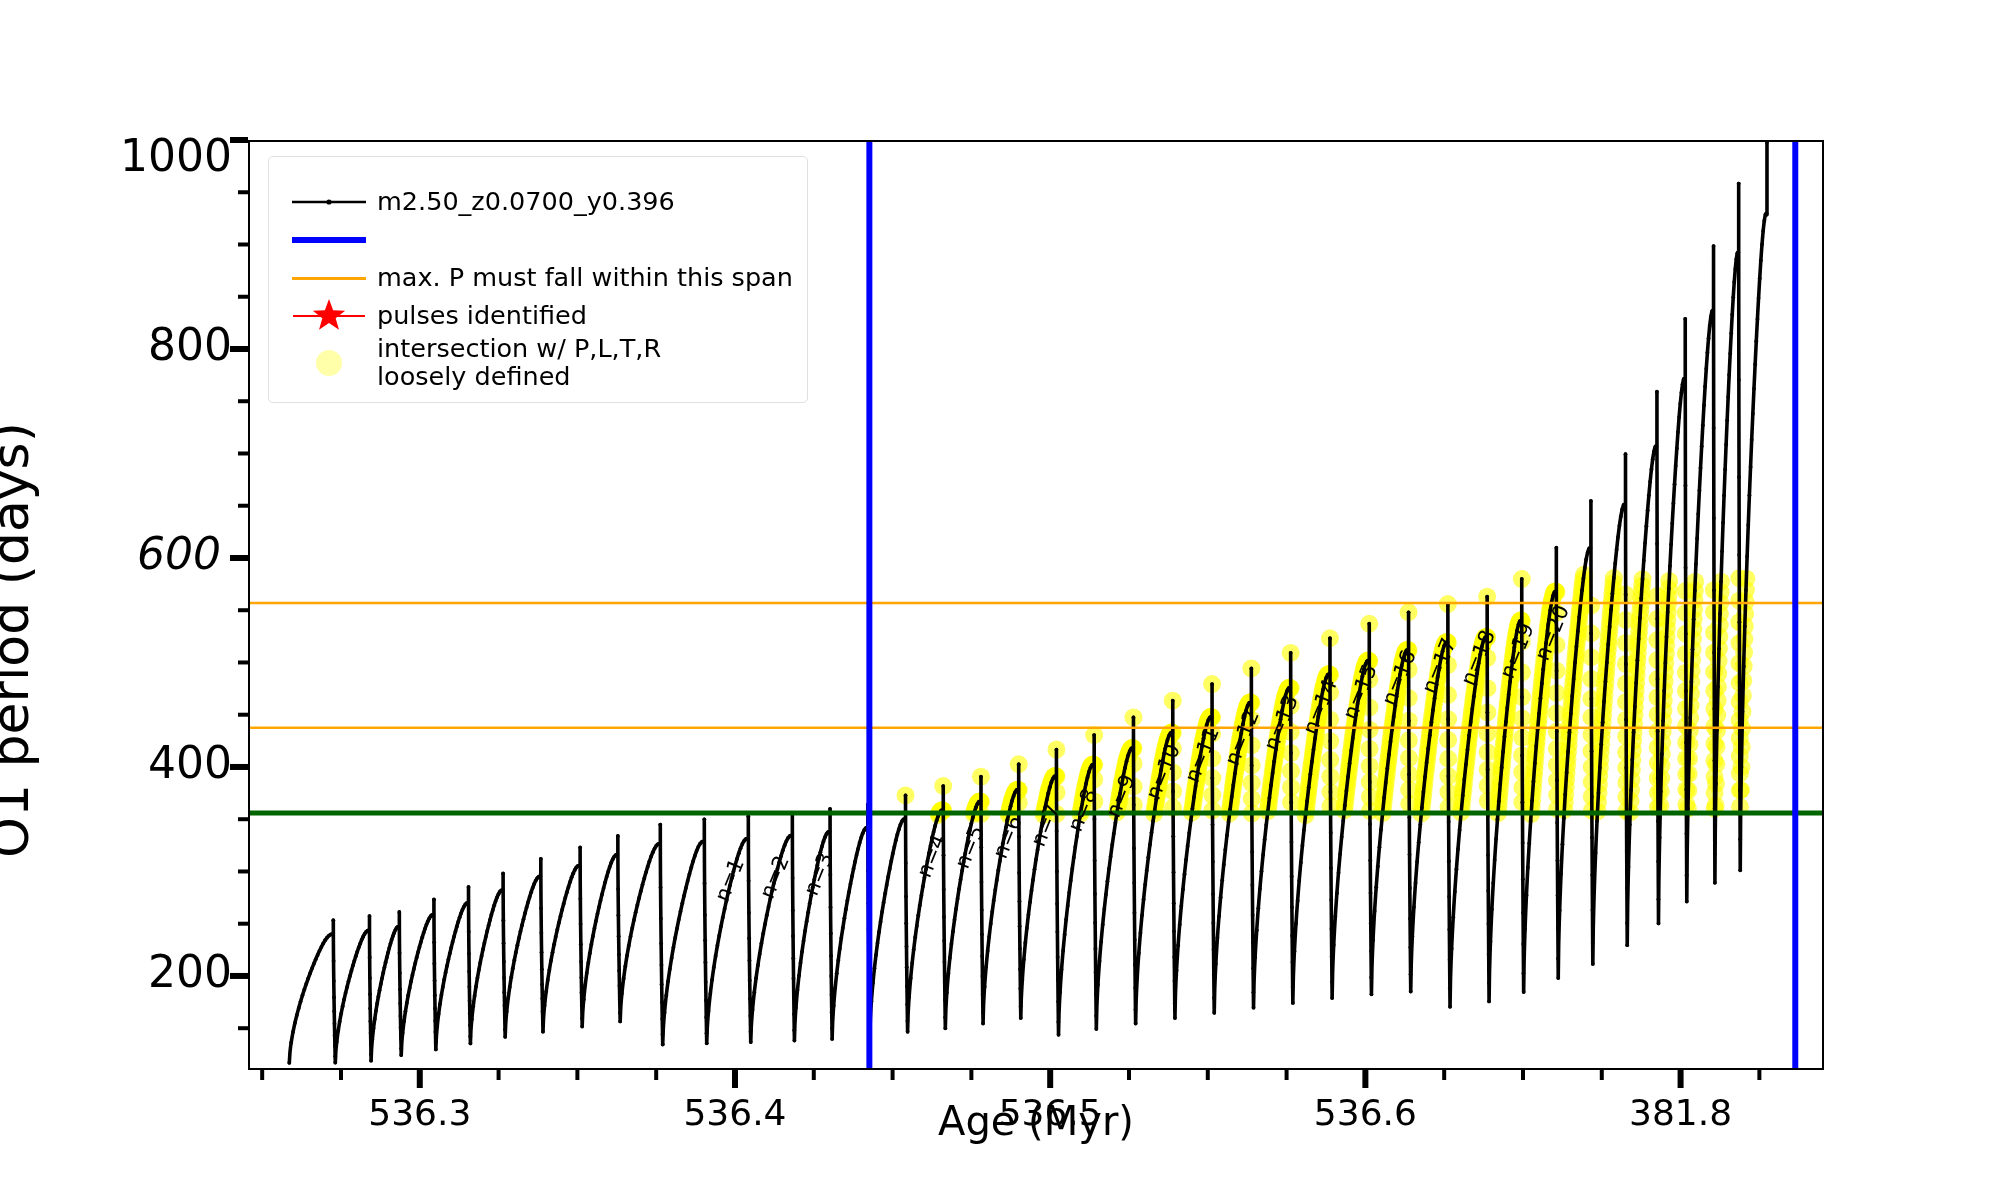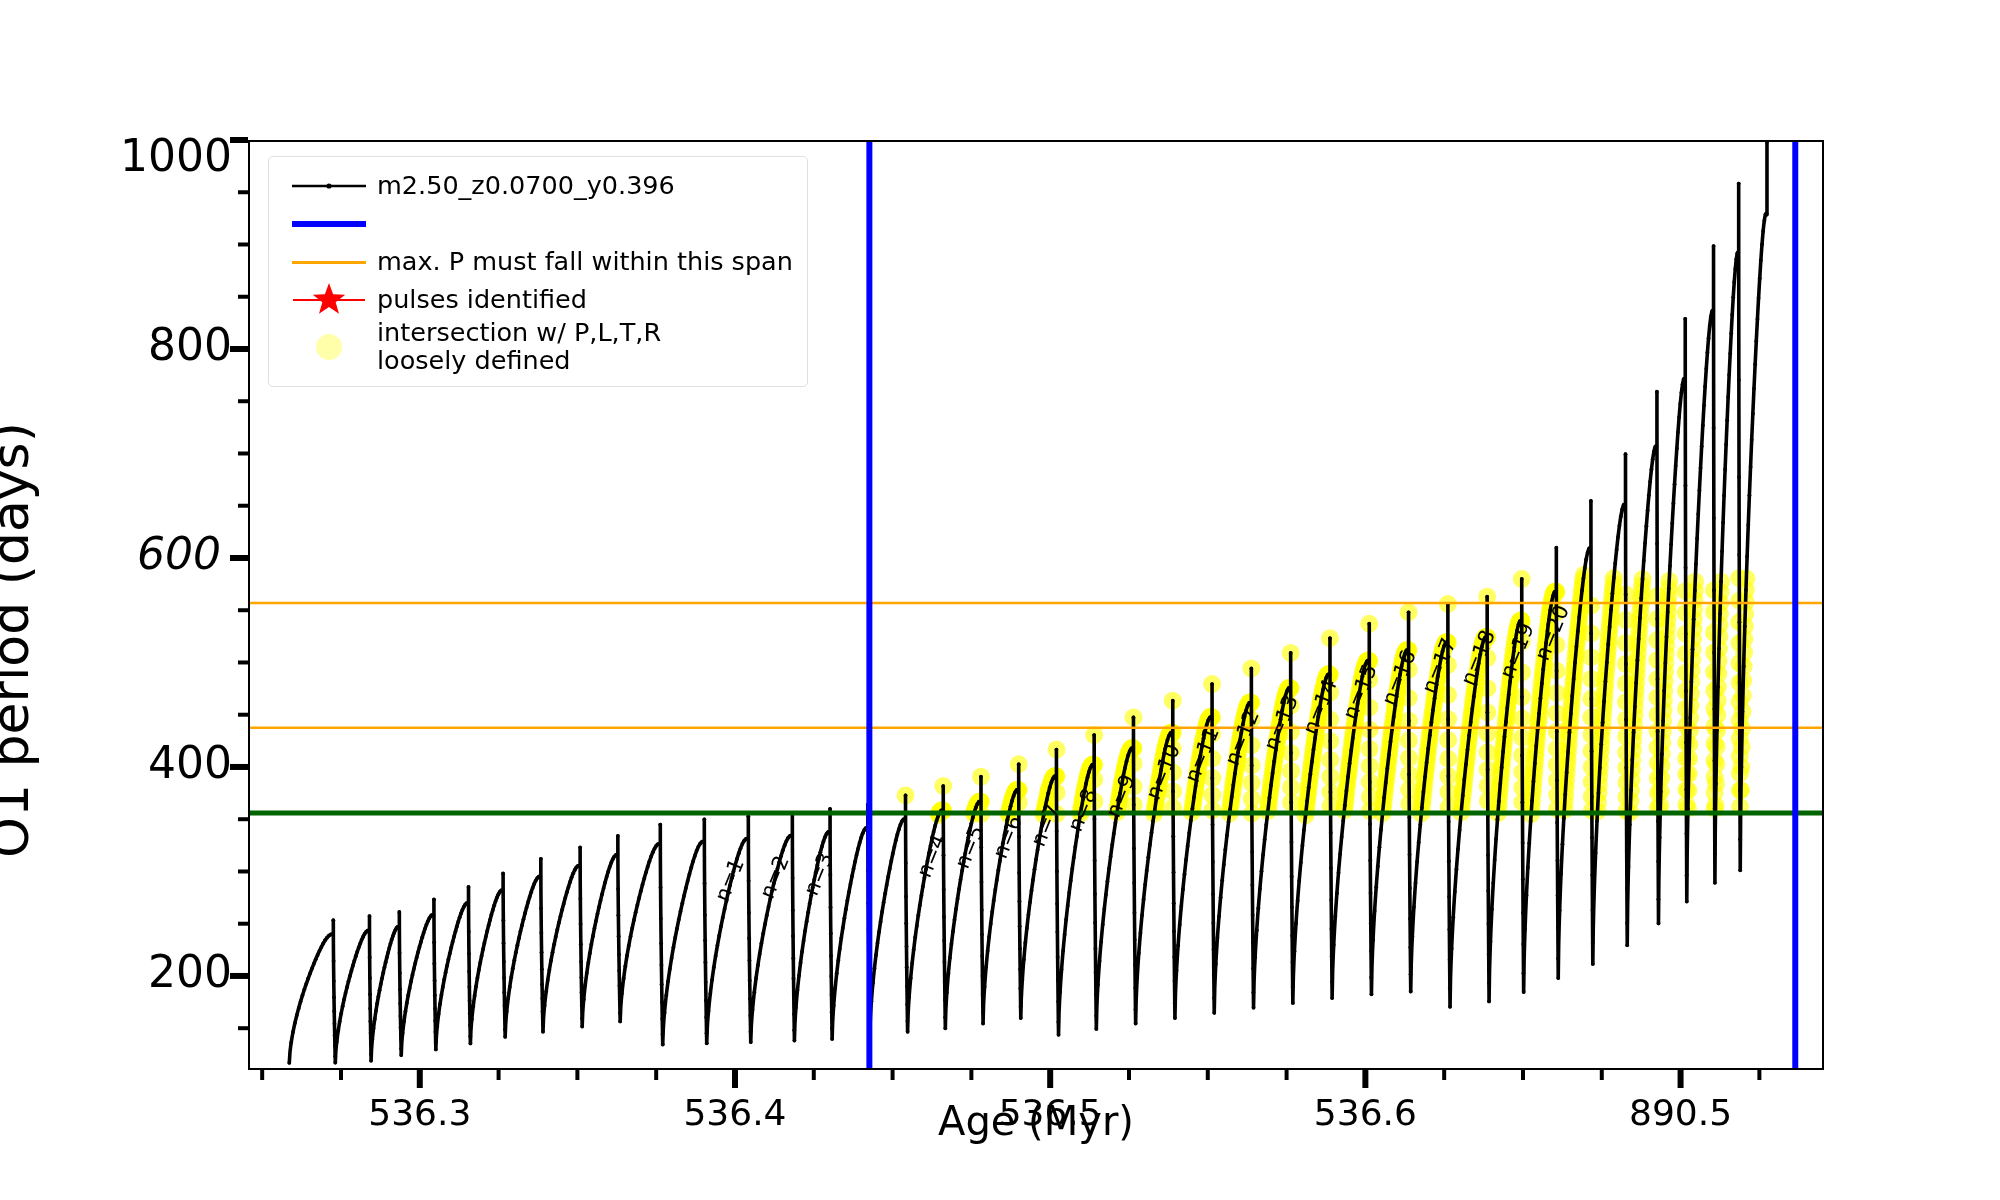--- a/index.html
+++ b/index.html
@@ -7,21 +7,21 @@
   #fig{position:relative;width:2000px;height:1200px;background:#ffffff;}
   #plotbox{position:absolute;left:248px;top:140px;width:1576px;height:930px;border:2.2px solid #000;box-sizing:border-box;background:#fff;}
   svg.layer{position:absolute;left:0;top:0;width:100%;height:100%;overflow:visible;}
   #ylabel{position:absolute;left:-20px;top:340px;width:600px;text-align:center;
     transform:rotate(-90deg);transform-origin:300px 300px;font-size:52px;color:#000;
     font-family:"DejaVu Sans",sans-serif;letter-spacing:0px;}
   #xlabel{position:absolute;left:248px;top:1098px;width:1576px;text-align:center;font-size:40px;color:#000;}
   .ytick-label{position:absolute;text-align:right;width:180px;font-size:44px;color:#000;}
   .xtick-label{position:absolute;text-align:center;width:220px;font-size:36px;color:#000;}
   #legend{position:absolute;left:268px;top:156px;width:540px;
-    background:#fff;border:1.4px solid #e0e0e0;border-radius:5px;padding:10px 12px 12px 12px;
+    background:#fff;border:1.4px solid #e0e0e0;border-radius:5px;padding:26px 12px 12px 12px;
     box-sizing:border-box;}
   .legrow{display:flex;align-items:center;min-height:38px;}
   .legkey{width:96px;flex:0 0 96px;display:flex;align-items:center;justify-content:center;height:36px;}
   .legtxt{font-size:25.5px;color:#000;line-height:1.08;white-space:pre-line;}
   .swatchline{width:74px;height:0;border-top-style:solid;}
   .nlabel{position:absolute;font-size:21px;color:#000;white-space:nowrap;
     transform-origin:0 0;transform:rotate(-68deg);}
 </style>
 </head>
 <body>
@@ -36,21 +36,21 @@
       <div class="ytick-label" style="left: 52px; top: 318.989px;">800</div>
       <div class="ytick-label" style="left: 41px; top: 527.978px; font-style: italic;">600</div>
       <div class="ytick-label" style="left: 52px; top: 736.966px;">400</div>
       <div class="ytick-label" style="left: 52px; top: 945.955px;">200</div>
     </div>
   <div id="xtickwrap">
       <div class="xtick-label" style="left: 309.784px; top: 1092px;">536.3</div>
       <div class="xtick-label" style="left: 624.984px; top: 1092px;">536.4</div>
       <div class="xtick-label" style="left: 940.184px; top: 1092px;">536.5</div>
       <div class="xtick-label" style="left: 1255.38px; top: 1092px;">536.6</div>
-      <div class="xtick-label" style="left: 1570.58px; top: 1092px;">890.5</div>
+      <div class="xtick-label" style="left: 1570.58px; top: 1092px;">381.8</div>
     </div>
 
   <div id="plotbox">
     <svg class="layer" id="svgmain" viewBox="0 0 1576 930" preserveAspectRatio="none">
         <defs>
           <clipPath id="axclip">
             <rect x="0" y="0" width="1576" height="930"></rect>
           </clipPath>
         </defs>
         <g clip-path="url(#axclip)">

